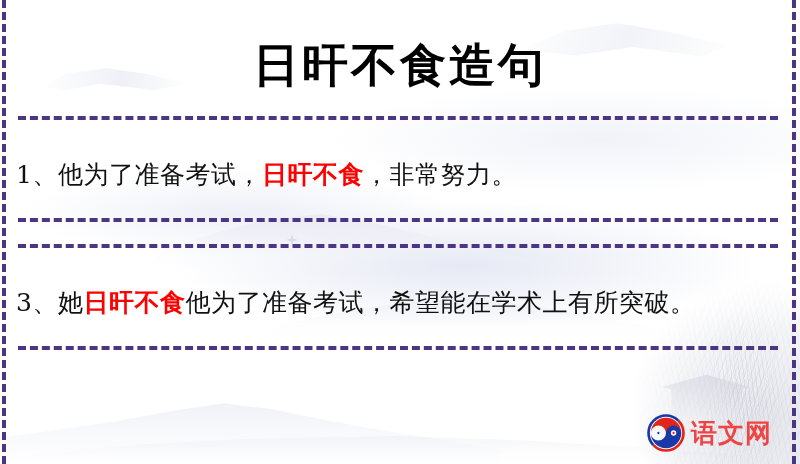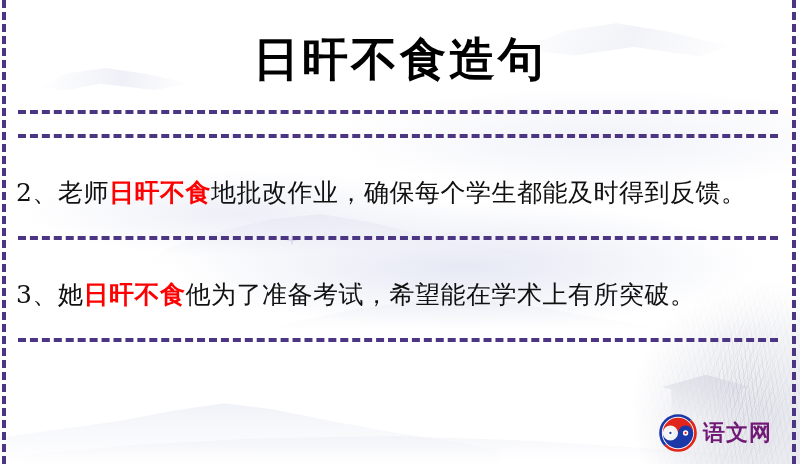--- a/index.html
+++ b/index.html
@@ -116,21 +116,21 @@
   
   .content {
     position: relative;
     z-index: 2;
     padding: 0;
     height: 100%;
     box-sizing: border-box;
   }
 
   .title {
-    margin: 2px;
+    margin: 8px;
     padding-top: 33px;
     text-align: center;
     font-family: "DejaVu Serif", "Liberation Serif", serif;
     font-weight: bold;
     font-size: 46px;
     line-height: 1.08;
     letter-spacing: 3px;
     color: #000000;
   }
 
@@ -169,23 +169,23 @@
     z-index: 4;
   }
   .logo-mark {
     width: 38px;
     height: 38px;
     display: block;
   }
   .logo-text {
     font-family: "DejaVu Sans", "Liberation Sans", sans-serif;
     font-weight: bold;
-    font-size: 22px;
+    font-size: 26px;
     letter-spacing: 1px;
-    color: #701a75;
+    color: #ef4444;
     line-height: 1;
     text-align: center;
   }
 </style>
 </head>
 <body>
 
 <div id="page">
 
   <div class="wm wm-sky"></div>
@@ -202,24 +202,24 @@
 
   <div class="frame-edge left"></div>
   <div class="frame-edge right"></div>
 
   <div class="content">
 
     <h1 class="title">日旰不食造句</h1>
 
     <div class="rule rule-1"></div>
 
+    <p class="sentence"><span>1、</span><span>他为了准备考试，</span><span class="hl">日旰不食</span><span>，非常努力。</span></p>
 
     <div class="rule rule-2"></div>
 
-    <p class="sentence"><span>2、</span><span>老师</span><span class="hl">日旰不食</span><span>地批改作业，确保每个学生都能及时得到反馈。</span></p>
 
     <div class="rule rule-3"></div>
 
     <p class="sentence"><span>3、</span><span>她</span><span class="hl">日旰不食</span><span>他为了准备考试，希望能在学术上有所突破。</span></p>
 
     <div class="rule rule-4"></div>
 
   </div>
 
   <div class="logo">

